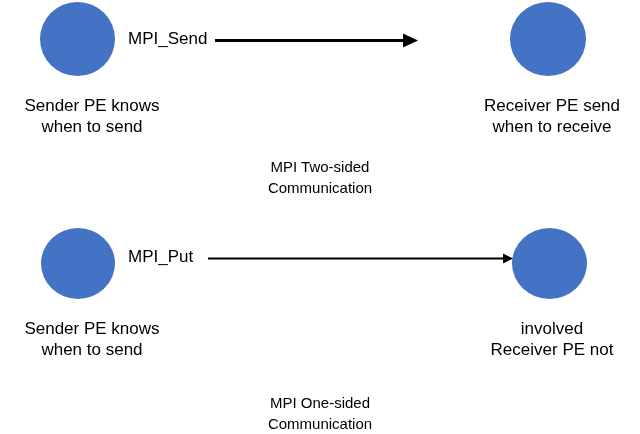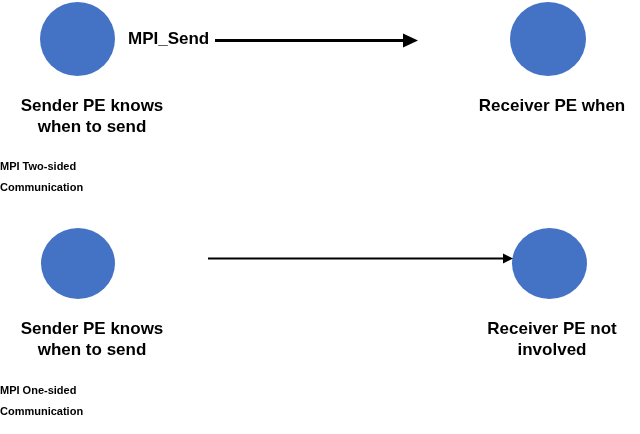--- a/index.html
+++ b/index.html
@@ -14,21 +14,20 @@
     overflow: hidden;
     font-family: "Liberation Sans", sans-serif;
     color: #000000;
     -webkit-font-smoothing: antialiased;
   }
   .canvas {
     position: absolute;
     left: 0; top: 0;
     width: 640px;
     height: 330px;
-    font-weight: bold;
   }
   .node-circle {
     position: absolute;
     border-radius: 50%;
     background: #4472c4;
   }
   .label {
     position: absolute;
     font-size: 17px;
     line-height: 19px;
@@ -39,23 +38,23 @@
     position: absolute;
     font-size: 17px;
     line-height: 21px;
     text-align: center;
     white-space: nowrap;
   }
   .caption-left {
   }
   .section-caption {
     position: absolute;
-    font-size: 11px;
+    font-size: 15px;
     line-height: 21px;
-    text-align: left;
+    text-align: center;
     width: 100%;
     left: 0;
   }
   .arrow-svg {
     position: absolute;
     left: 0;
     top: 0;
     width: 640px;
     height: 434px;
     pointer-events: none;
@@ -71,61 +70,63 @@
   #label-mpi-recv { left: 424px; top: 29px; }
   #label-mpi-put  { left: 128px; top: 247px; }
 
   
   #caption-sender-top   { left: 3px;   top: 95px;  width: 178px; }
   #caption-receiver-top { left: 464px; top: 95px;  width: 176px; }
   #caption-sender-bot   { left: 3px;   top: 318px; width: 178px; }
   #caption-receiver-bot { left: 464px; top: 318px; width: 176px; }
 
   #caption-two-sided { top: 156px; }
-  #caption-one-sided { top: 380px; }
+  #caption-one-sided { top: 392px; }
 </style>
 </head>
 <body>
 
 <div class="canvas">
 
   <div class="node-circle" id="circle-sender-top"></div>
 
   <div class="node-circle" id="circle-receiver-top"></div>
 
   <div class="label" id="label-mpi-send">MPI_Send</div>
 
 
   <div class="caption caption-left" id="caption-sender-top">
     <div>Sender PE knows</div>
     <div>when to send</div>
   </div>
 
   <div class="caption" id="caption-receiver-top">
-    <div>Receiver PE when</div>
+    <div>Receiver PE send</div>
+    <div>when to receive</div>
   </div>
 
   <div class="section-caption" id="caption-two-sided">
     <div>MPI Two-sided</div>
     <div>Communication</div>
   </div>
 
   <div class="node-circle" id="circle-sender-bot"></div>
 
   <div class="node-circle" id="circle-receiver-bot"></div>
 
+  <div class="label" id="label-mpi-put">MPI_Put</div>
 
   <div class="caption caption-left" id="caption-sender-bot">
     <div>Sender PE knows</div>
     <div>when to send</div>
   </div>
 
   <div class="caption" id="caption-receiver-bot">
+    <div>involved</div>
     <div>Receiver PE not</div>
-    <div>involved</div>
   </div>
 
   <div class="section-caption" id="caption-one-sided">
     <div>MPI One-sided</div>
     <div>Communication</div>
   </div>
 
   <svg class="arrow-svg" viewBox="0 0 640 434">
 
     <g>

